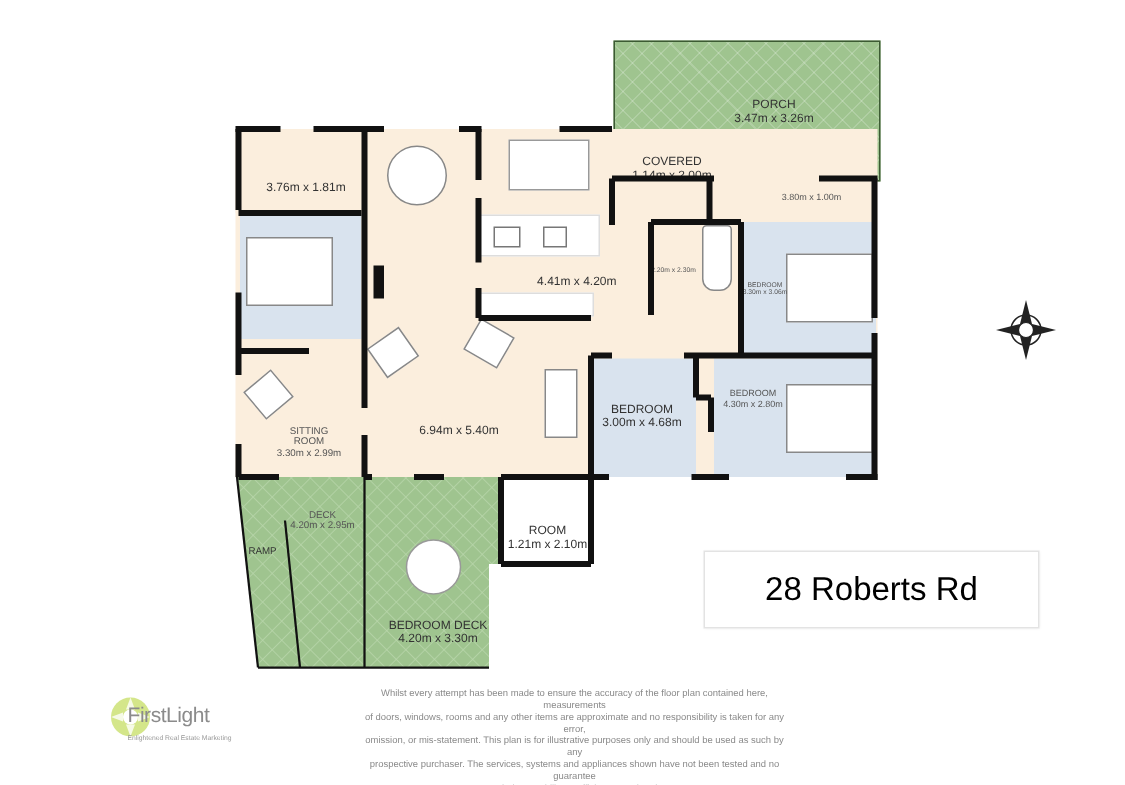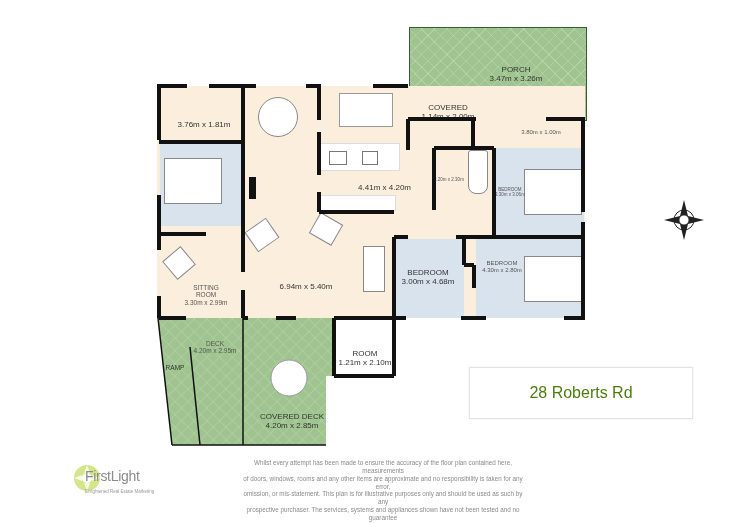--- a/index.html
+++ b/index.html
@@ -3,21 +3,21 @@
 <meta charset="utf-8">
 <style>
   html,body{margin:0;padding:0;background:#fff;}
   body{width:750px;height:523px;position:relative;overflow:hidden;font-family:"Liberation Sans",sans-serif;}
   .abs{position:absolute;}
   .lbl{position:absolute;font-family:"Liberation Sans",sans-serif;color:#333;text-align:center;line-height:1.15;white-space:nowrap;}
   .lbl.sm{font-size:6px;color:#555;}
   .lbl.md{font-size:8px;}
   .deck-hatch{background-color:#9fc48f;background-image:repeating-linear-gradient(45deg,rgba(255,255,255,0.18) 0 1px,transparent 1px 9px),repeating-linear-gradient(-45deg,rgba(255,255,255,0.18) 0 1px,transparent 1px 9px);}
   .title-box{position:absolute;left:469px;top:367px;width:222px;height:50px;border:1px solid #e3e3e3;box-shadow:0 0 2px rgba(0,0,0,0.08);background:#fff;display:flex;align-items:center;justify-content:center;}
-  .title-text{font-size:16px;color:#4d7c0f;font-family:"Liberation Sans",sans-serif;}
+  .title-text{font-size:22px;color:#000000;font-family:"Liberation Sans",sans-serif;}
   .disclaimer{position:absolute;left:238px;top:459px;width:290px;font-size:6.3px;color:#8a8a8a;text-align:center;line-height:1.25;}
   .logo{position:absolute;left:55px;top:462px;width:120px;height:40px;}
   .logo-name{position:absolute;left:30px;top:6px;font-size:14px;color:#8b8b8b;letter-spacing:-0.3px;}
   .logo-tag{position:absolute;left:30px;top:27px;font-size:4.5px;color:#999;}
 </style>
 </head>
 <body>
 
 <div class="abs" style="left:16px;top:0;width:750px;height:523px;">
 
@@ -170,22 +170,22 @@
       </g>
     </g>
   </svg>
 
   <div class="lbl sm" style="left:172px;top:340px;width:54px;font-size:6.5px;">
     <div>DECK</div>
       <div>4.20m x 2.95m</div>
   </div>
   <div class="lbl sm" style="left:146px;top:364px;width:26px;font-size:6.5px;color:#333;">RAMP</div>
   <div class="lbl md" style="left:236px;top:412px;width:80px;">
-    <div>COVERED DECK</div>
-      <div>4.20m x 2.85m</div>
+    <div>BEDROOM DECK</div>
+      <div>4.20m x 3.30m</div>
   </div>
   <div class="lbl md" style="left:320px;top:349px;width:58px;">
     <div>ROOM</div>
       <div>1.21m x 2.10m</div>
   </div>
 </div>
 
 <div class="title-box">
   <span class="title-text">28 Roberts Rd</span>
 </div>

